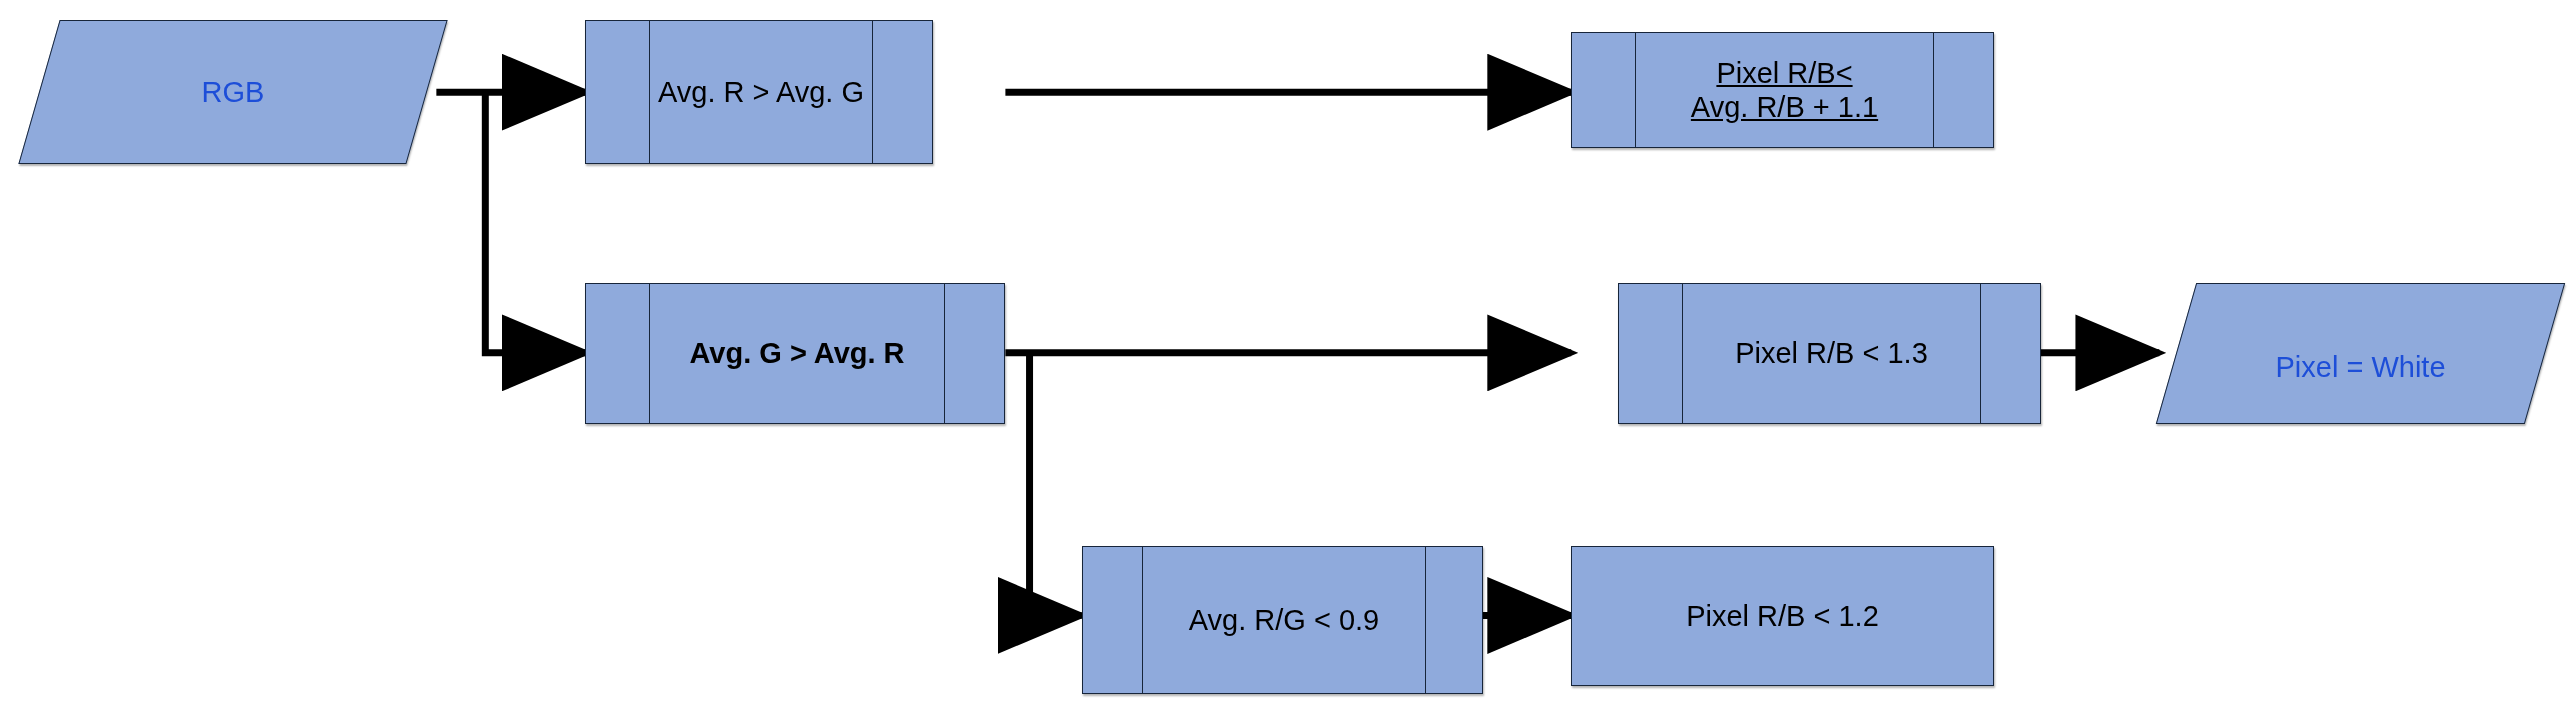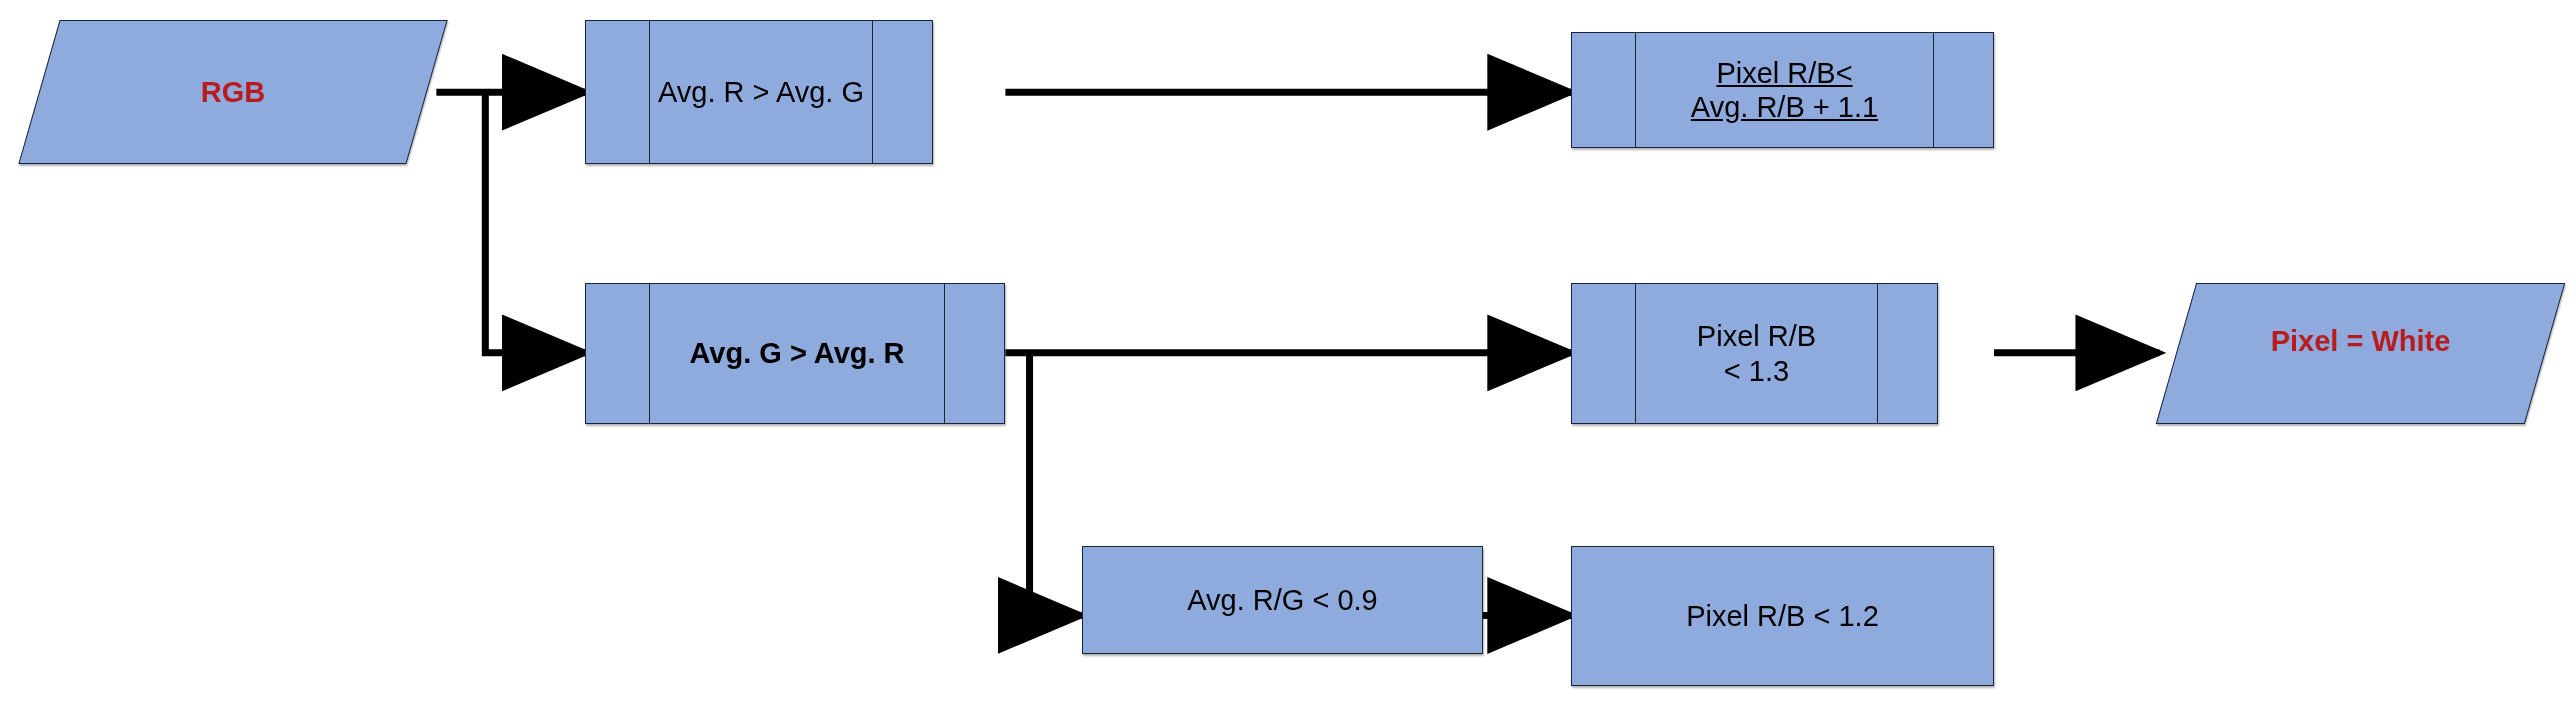--- a/index.html
+++ b/index.html
@@ -63,22 +63,22 @@
     transform: skewX(-16deg);
     box-shadow: 1.3px 1.9px 1.9px rgba(0,0,0,0.30);
   }
   .data-label {
     position: absolute;
     display: flex;
     align-items: center;
     justify-content: center;
     text-align: left;
     font-size: 29px;
-    font-weight: bold;
-    color: #b91c1c;
+    font-weight: normal;
+    color: #1d4ed8;
     pointer-events: none;
   }
 </style>
 </head>
 <body>
 
 <div id="canvas">
 
   <svg id="wires" viewBox="0 0 4049 1112" width="2576" height="707" xmlns="http://www.w3.org/2000/svg">
     <defs>
@@ -117,30 +117,30 @@
 Avg. R/B + 1.1</div>
     <div class="pp-bar right" style="width:60px;"></div>
   </div>
 
   <div class="pp-box" style="left:585px; top:283px; width:420px; height:141px;font-weight:bold;">
     <div class="pp-bar left" style="width:64px;"></div>
     <div class="pp-label">Avg. G &gt; Avg. R</div>
     <div class="pp-bar right" style="width:60px;"></div>
   </div>
 
-  <div class="pp-box" style="left:1571px; top:283px; width:367px; height:141px;gap:47px;">
+  <div class="pp-box" style="left:1618px; top:283px; width:423px; height:141px;gap:47px;">
     <div class="pp-bar left" style="width:64px;"></div>
     <div class="pp-label">Pixel R/B &lt; 1.3</div>
     <div class="pp-bar right" style="width:60px;"></div>
   </div>
 
   <div class="data-shape" style="left:2176px; top:283px; width:369px; height:141px;"></div>
-  <div class="data-label" style="left:2176px; top:274px; width:369px; height:135px;">Pixel = White</div>
+  <div class="data-label" style="left:2176px; top:300px; width:369px; height:135px;">Pixel = White</div>
 
-  <div class="pp-box" style="left:1082px; top:546px; width:401px; height:108px;flex-direction:column;">
+  <div class="pp-box" style="left:1082px; top:546px; width:401px; height:148px;">
     <div class="pp-bar left" style="width:60px;"></div>
     <div class="pp-label">Avg. R/G &lt;  0.9</div>
     <div class="pp-bar right" style="width:57px;"></div>
   </div>
 
   <div class="pp-box" style="left:1571px; top:546px; width:423px; height:140px;flex-direction:column;">
     <div class="pp-bar left" style="width:64px;"></div>
     <div class="pp-label">Pixel R/B &lt; 1.2</div>
     <div class="pp-bar right" style="width:60px;"></div>
   </div>

